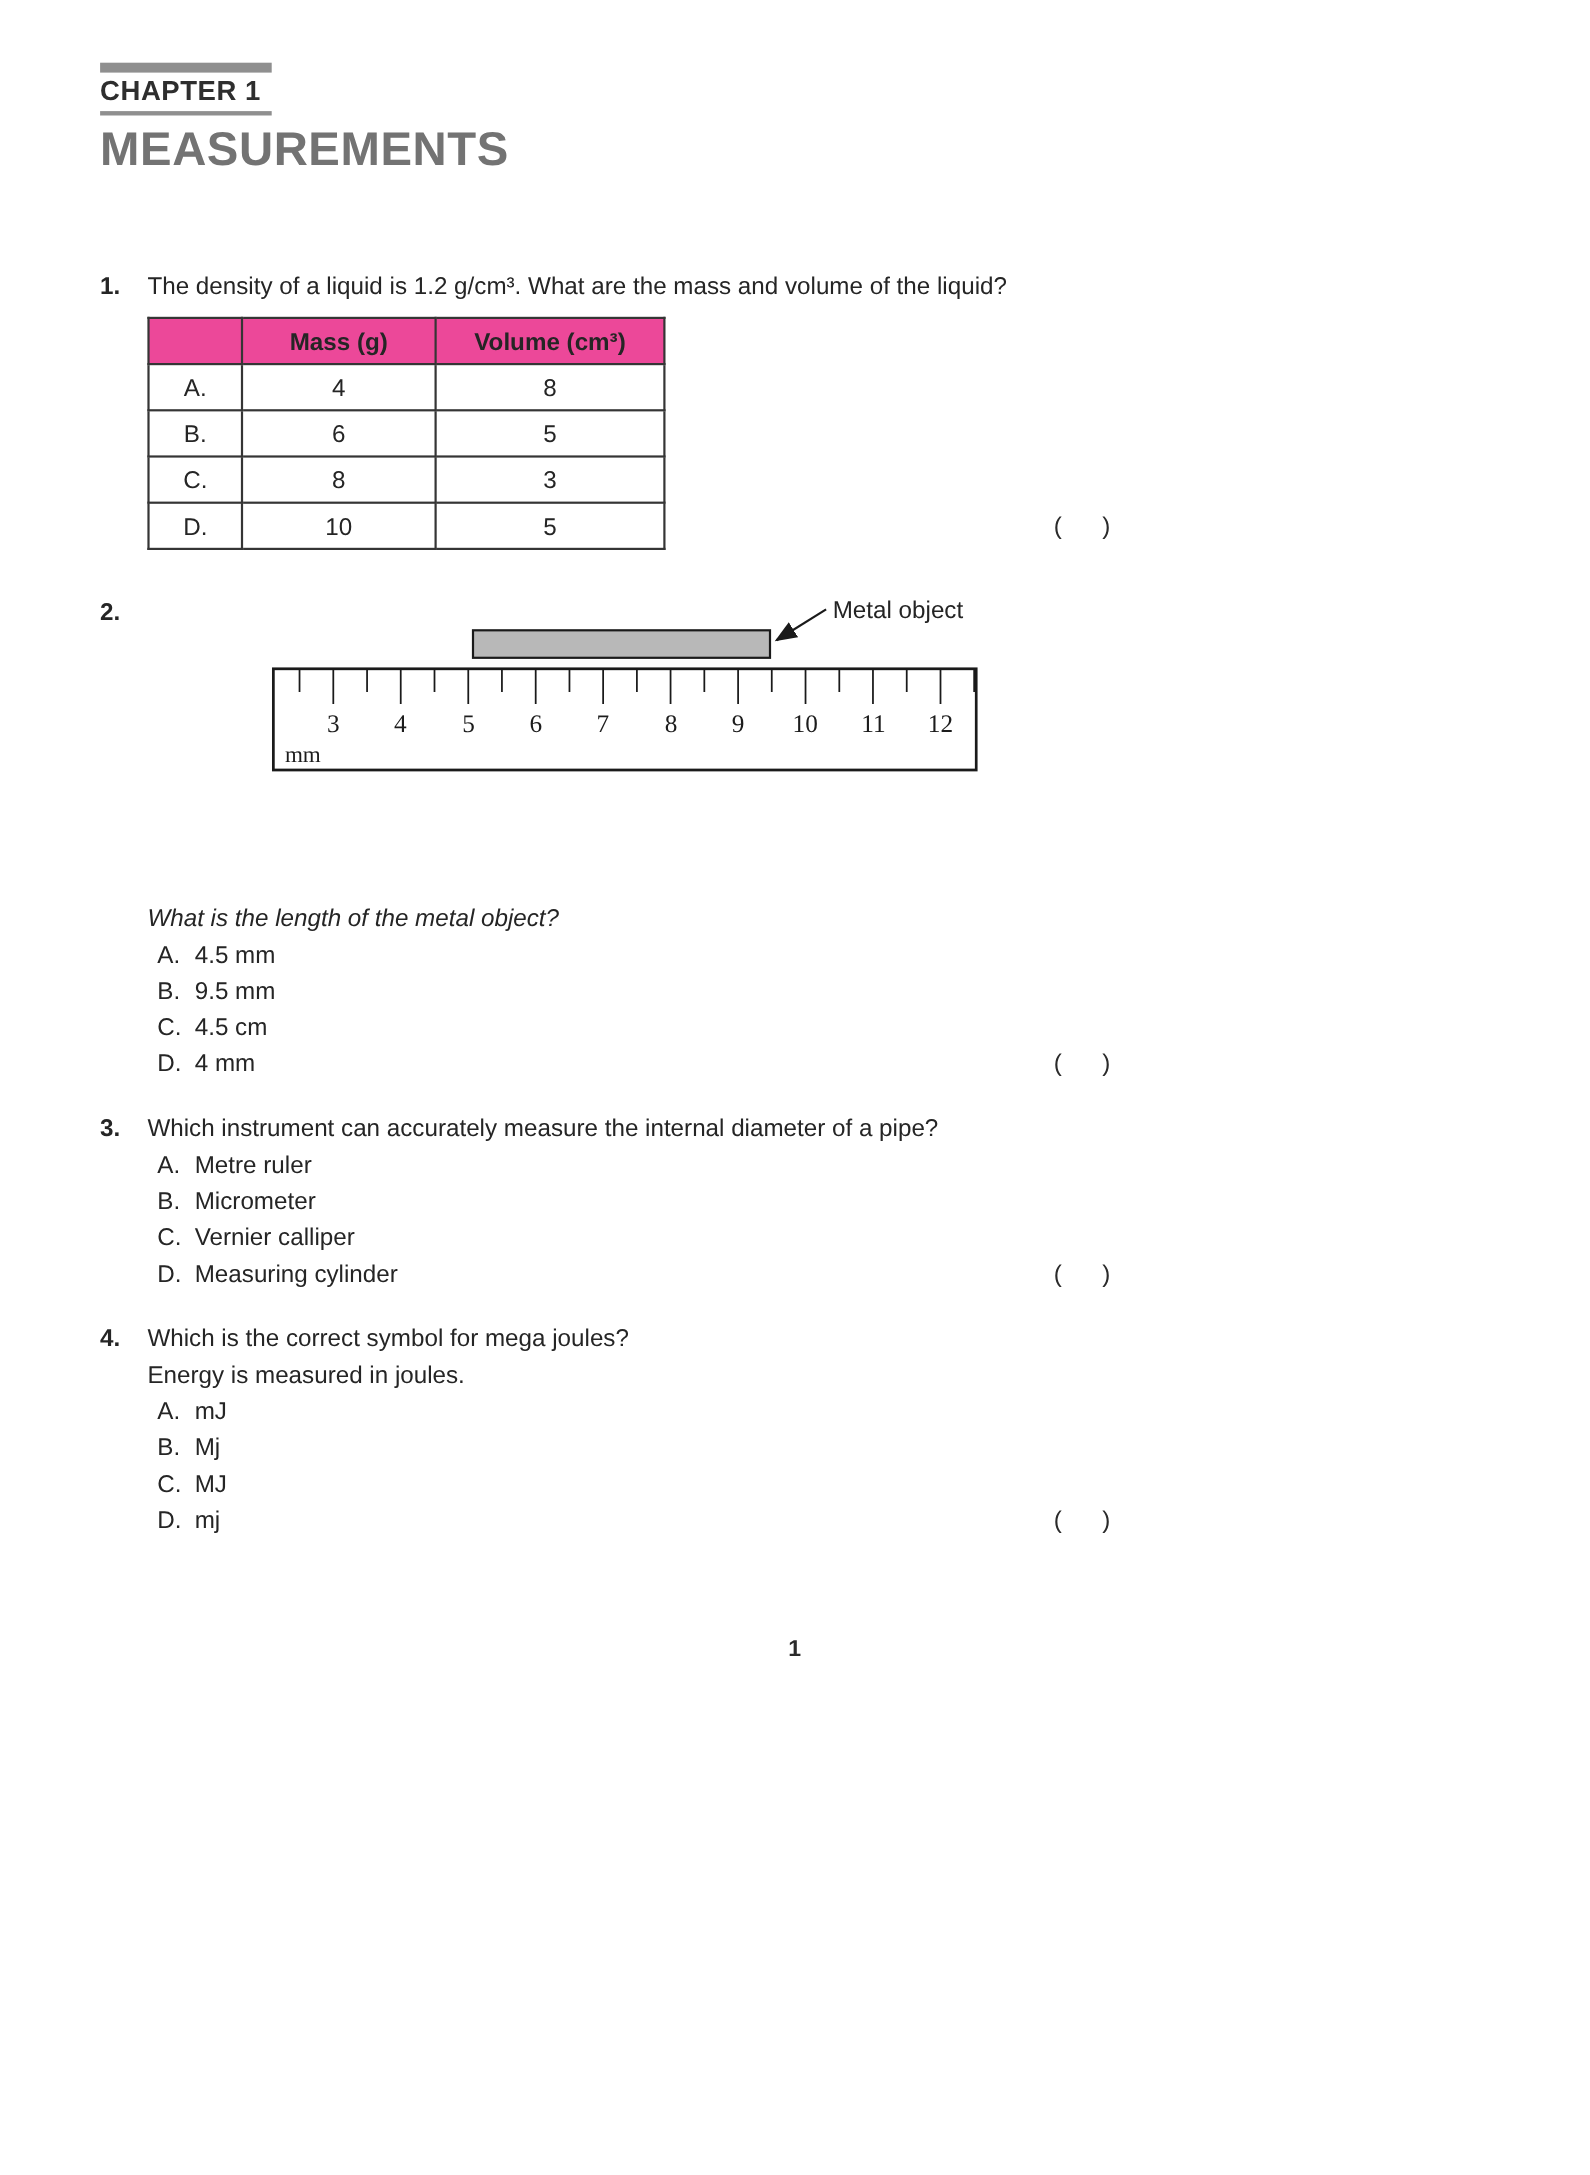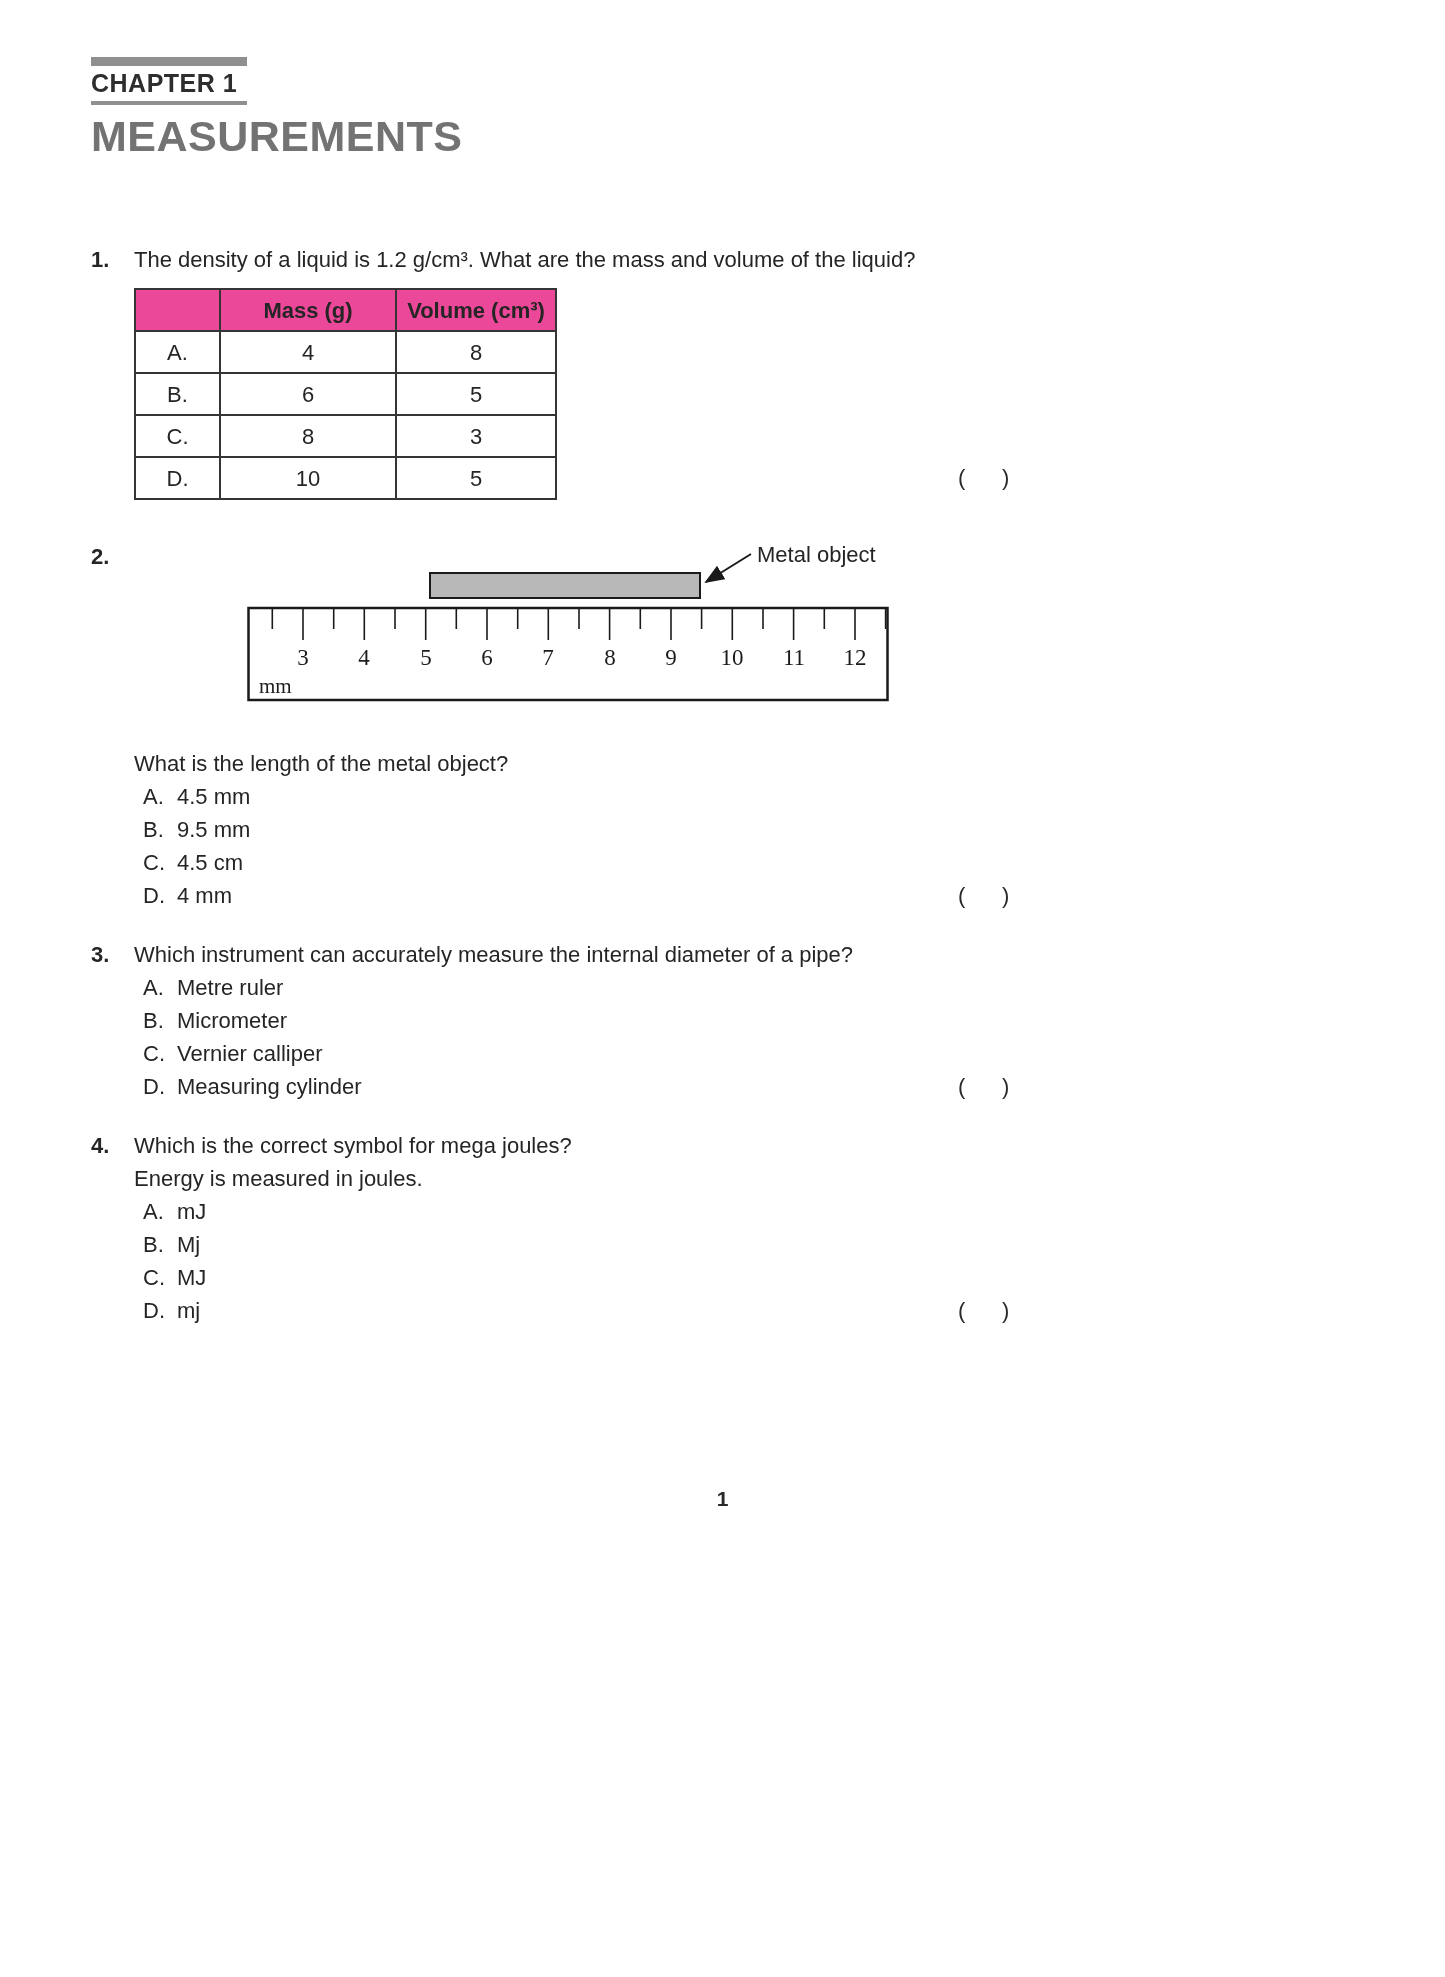--- a/index.html
+++ b/index.html
@@ -77,40 +77,40 @@
     height: 42px;
     padding: 0 6px;
     font-size: 22px;
   }
   .answers-table th {
     background: #ec4899;
     font-weight: bold;
   }
   .col-option { width: 85px; }
   .col-mass   { width: 176px; }
-  .col-volume { width: 160px; }
+  .col-volume { width: 208px; }
   
   .diagram-wrap { margin: 5px 0 0 113px; }
   .ruler-numbers text {
     font-family: "Liberation Serif", serif;
     font-size: 23px;
     fill: #1c1c1c;
     text-anchor: middle;
   }
   .unit-text {
     font-family: "Liberation Serif", serif;
     font-size: 21px;
     fill: #1c1c1c;
   }
   .object-label-text {
     font-family: "Liberation Sans", sans-serif;
     font-size: 22px;
     fill: #242424;
   }
-  .q2 .q-text { margin-top: 33px; }
+  .q2 .q-text { margin-top: 104px; font-style: italic; }
   .footer-page-number {
     position: absolute;
     top: 1487px;
     left: 0;
     width: 100%;
     text-align: center;
     font-size: 21px;
     font-weight: bold;
     color: #2a2a2a;
   }

